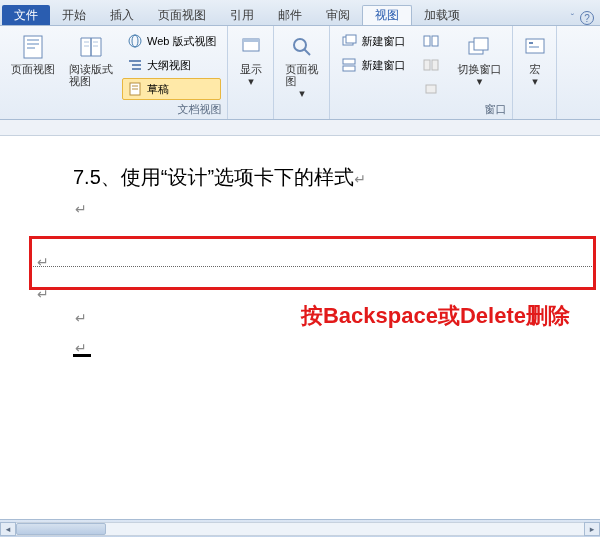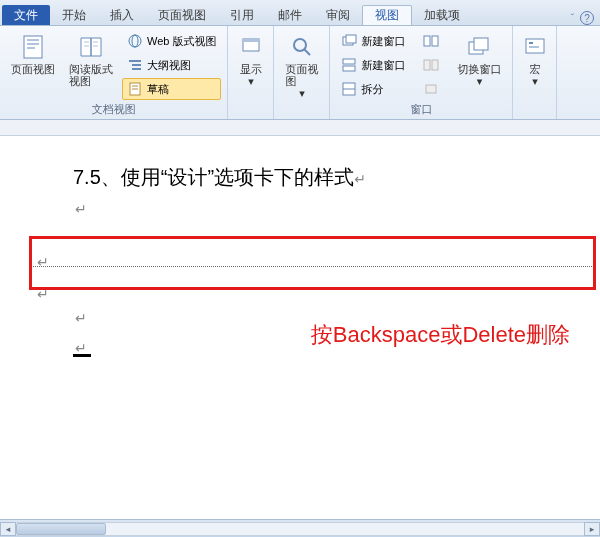--- a/index.html
+++ b/index.html
@@ -8,39 +8,39 @@
 .tabbar { height: 26px; background: linear-gradient(#e8eff7,#d5e1ef); display: flex; align-items: flex-end; border-bottom: 1px solid #a8bcd4; font-size: 12px; }
 .tab { padding: 4px 12px 4px; color: #3b3b3b; cursor: pointer; height: 20px; display: flex; align-items: center; }
 .tab.file { background: #2a5db0; color: #fff; border-radius: 2px 2px 0 0; margin-left: 2px; }
 .tab.active { background: #f5f8fc; border: 1px solid #a8bcd4; border-bottom: none; border-radius: 2px 2px 0 0; color: #2a5db0; }
 .tabbar-right { margin-left: auto; display: flex; align-items: center; gap: 6px; padding-right: 6px; color: #5a7bb0; font-size: 12px; }
 .help-circle { width: 14px; height: 14px; border: 1px solid #5a7bb0; border-radius: 50%; display: flex; align-items: center; justify-content: center; font-size: 10px; color: #5a7bb0; }
 
 .ribbon { height: 94px; background: linear-gradient(#f5f8fc,#e4ecf6); border-bottom: 1px solid #a8bcd4; display: flex; font-size: 11px; }
 .group { border-right: 1px solid #c3d2e5; padding: 4px 6px 2px; display: flex; flex-direction: column; }
 .group-body { flex: 1; display: flex; align-items: flex-start; gap: 4px; }
-.group-label { text-align: center; color: #5a6b82; font-size: 11px; padding-top: 2px; }
+.group-label { text-align: right; color: #5a6b82; font-size: 11px; padding-top: 2px; }
 .big-btn { display: flex; flex-direction: column; align-items: center; gap: 2px; padding: 2px 4px; cursor: pointer; border: 1px solid transparent; border-radius: 2px; }
 .big-icon { width: 28px; height: 28px; display: flex; align-items: center; justify-content: center; }
 .big-btn span { font-size: 11px; color: #333; line-height: 1.1; text-align: left; }
 .mini-stack { display: flex; flex-direction: column; gap: 2px; }
 .mini-btn { display: flex; align-items: center; gap: 4px; padding: 2px 4px; font-size: 11px; cursor: pointer; border: 1px solid transparent; border-radius: 2px; }
 .mini-btn.active { background: #ffe9a8; border-color: #e8b740; }
 .mini-icon { width: 16px; height: 16px; display: inline-flex; align-items: center; justify-content: center; }
 .drop-arrow { font-size: 8px; color: #5a6b82; margin-top: -2px; }
 
 .ruler { height: 16px; background: #eef2f8; border-bottom: 1px solid #c7d2df; }
 
 .doc-area { position: relative; height: 380px; background: #fff; overflow: hidden; margin-left: 25px; }
 .doc-content { padding: 28px 10px 10px 48px; font-family: SimSun, serif; }
 .doc-heading { font-size: 20px; color: #000; font-weight: normal; }
 .pmark { font-family: SimSun; color: #888; font-size: 14px; display: block; margin: 10px 0 0 2px; }
 .red-box { position: absolute; left: 4px; right: 4px; top: 100px; height: 54px; border: 3px solid #e21a1a; }
 .dotted-line { position: absolute; left: 8px; right: 8px; top: 130px; border-top: 1px dotted #666; }
-.annotation { position: absolute; top: 184px; right: 30px; font-size: 22px; font-weight: normal; color: #e21a1a; font-family: "Microsoft YaHei", sans-serif; }
+.annotation { position: absolute; top: 165px; right: 30px; font-size: 22px; font-weight: bold; color: #e21a1a; font-family: "Microsoft YaHei", sans-serif; }
 .cursor-line { position: absolute; left: 48px; top: 218px; width: 18px; height: 3px; background: #000; }
 
 .statusbar { position: absolute; bottom: 0; left: 0; right: 0; height: 18px; background: linear-gradient(#dbe6f4,#c3d3e8); border-top: 1px solid #a8bcd4; display: flex; align-items: center; }
 .scroll-left, .scroll-right { width: 16px; height: 14px; background: #e4ecf6; border: 1px solid #a8bcd4; display: flex; align-items: center; justify-content: center; font-size: 9px; color: #5a6b82; cursor: pointer; }
 .scroll-track { flex: 1; height: 14px; background: #eef3f9; border-top: 1px solid #c7d2df; border-bottom: 1px solid #c7d2df; position: relative; }
 .scroll-thumb { position: absolute; left: 0; top: 0; bottom: 0; width: 90px; background: linear-gradient(#d5e1ef,#b9cce4); border: 1px solid #a8bcd4; border-radius: 2px; }
 
 svg { display: block; }
 </style>
 </head>
@@ -171,29 +171,20 @@
         </div>
         <div class="mini-btn">
           <span class="mini-icon">
               <svg width="16" height="16">
                 <rect x="2" y="2" width="12" height="5" fill="#fff" stroke="#6a8ab8"></rect>
                 <rect x="2" y="9" width="12" height="5" fill="#fff" stroke="#6a8ab8"></rect>
               </svg>
             </span>
           <span>新建窗口</span>
         </div>
-        <div class="mini-btn">
-          <span class="mini-icon">
-              <svg width="16" height="16">
-                <rect x="2" y="2" width="12" height="12" fill="#fff" stroke="#6a8ab8"></rect>
-                <line x1="2" y1="8" x2="14" y2="8" stroke="#6a8ab8"></line>
-              </svg>
-            </span>
-          <span>拆分</span>
-        </div>
       </div>
       <div class="mini-stack" style="margin-left:4px;">
         <div class="mini-btn">
             <span class="mini-icon">
               <svg width="16" height="14">
                 <rect x="1" y="2" width="6" height="10" fill="#fff" stroke="#6a8ab8"></rect>
                 <rect x="9" y="2" width="6" height="10" fill="#fff" stroke="#6a8ab8"></rect>
               </svg>
             </span>
           </div>

